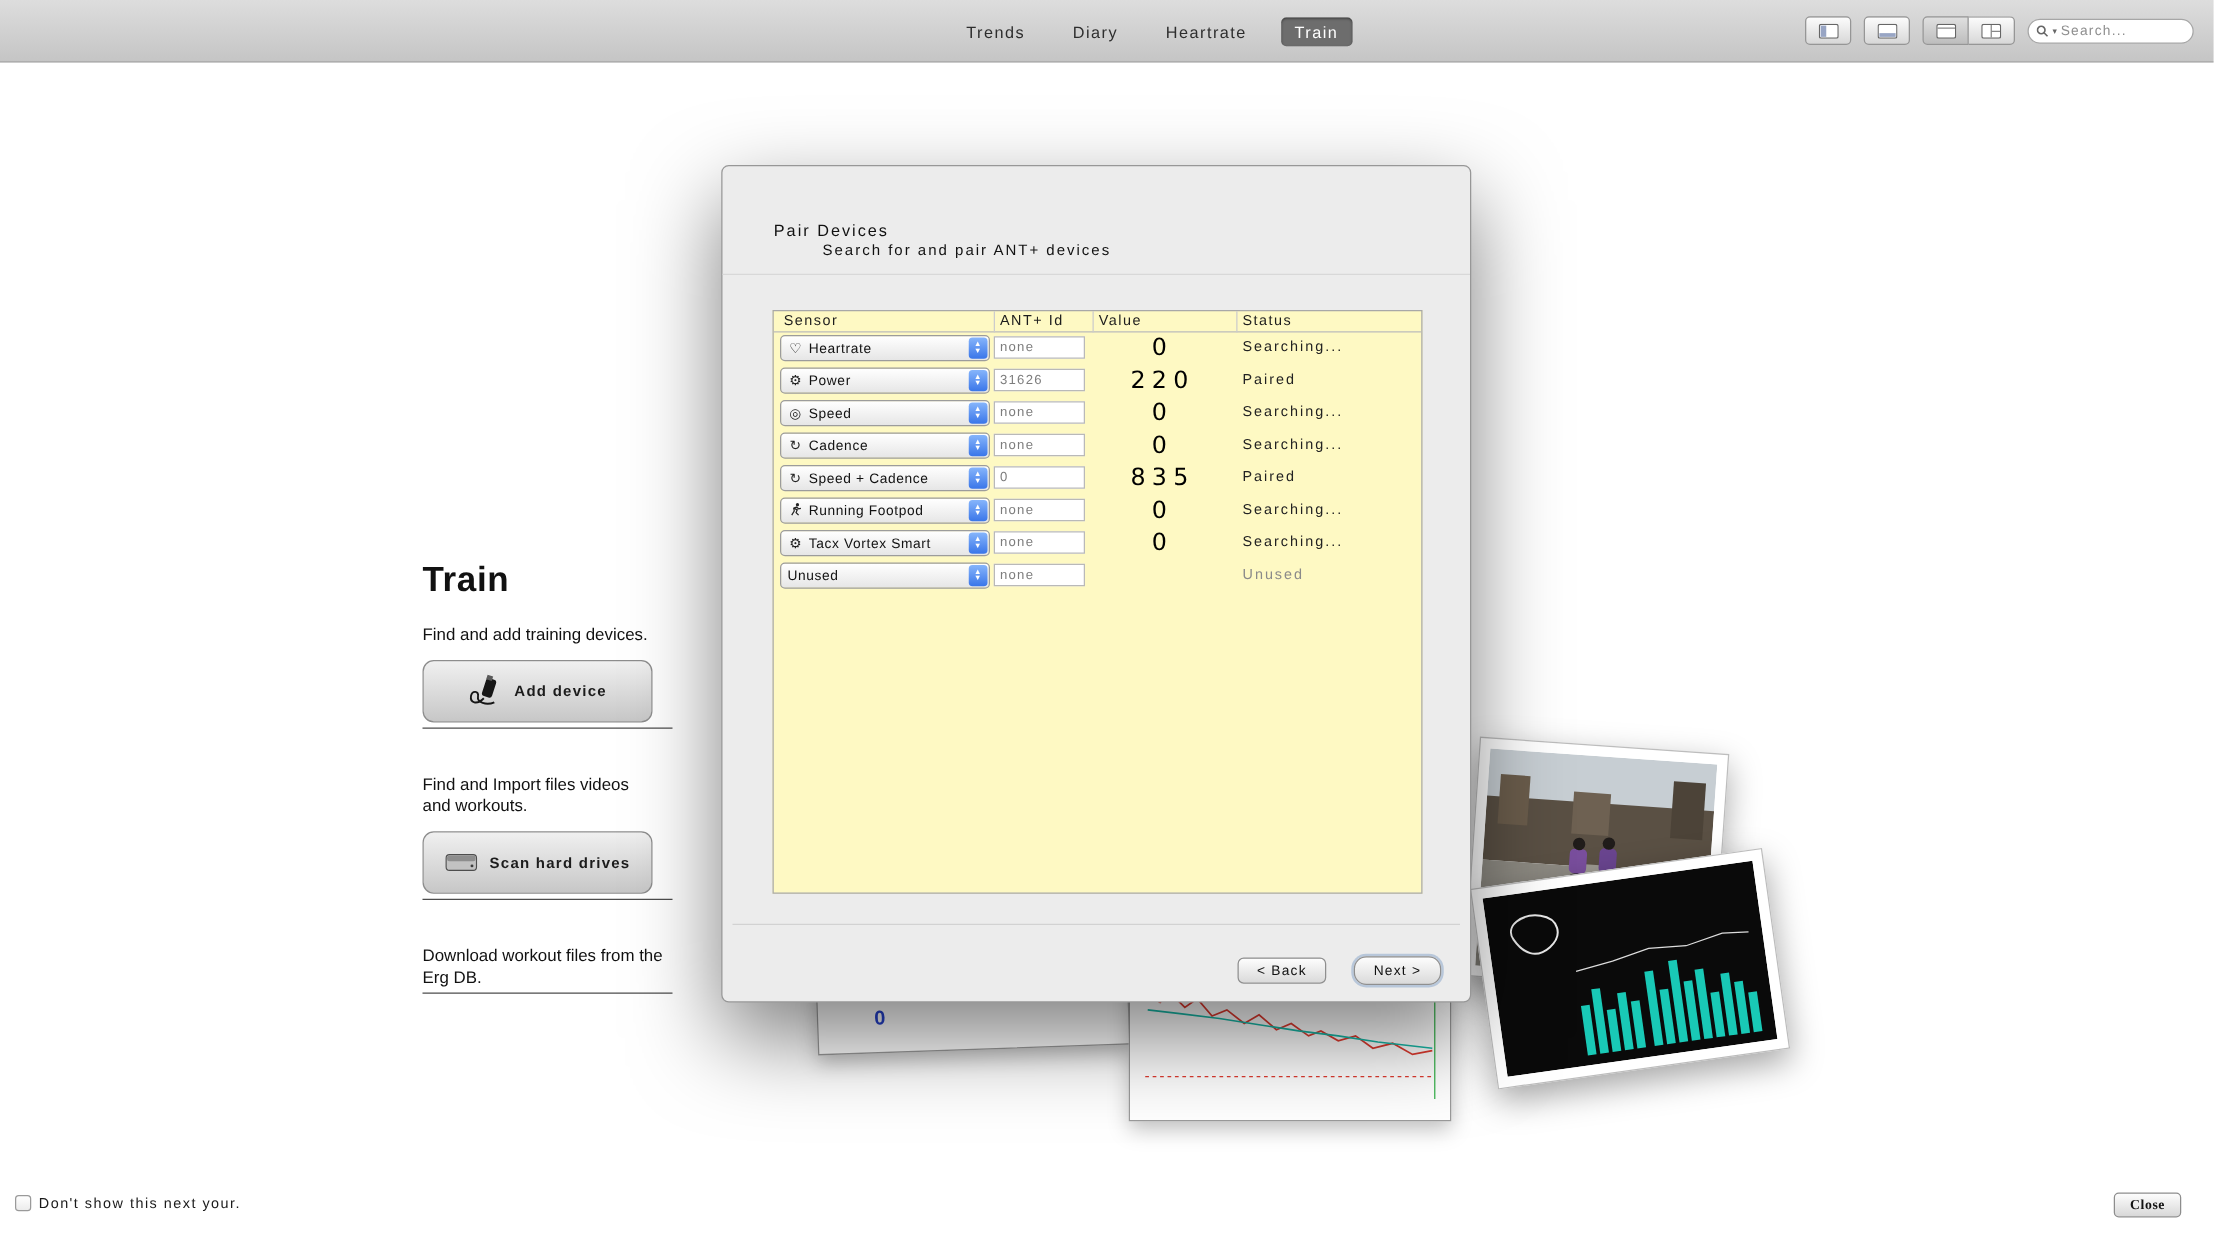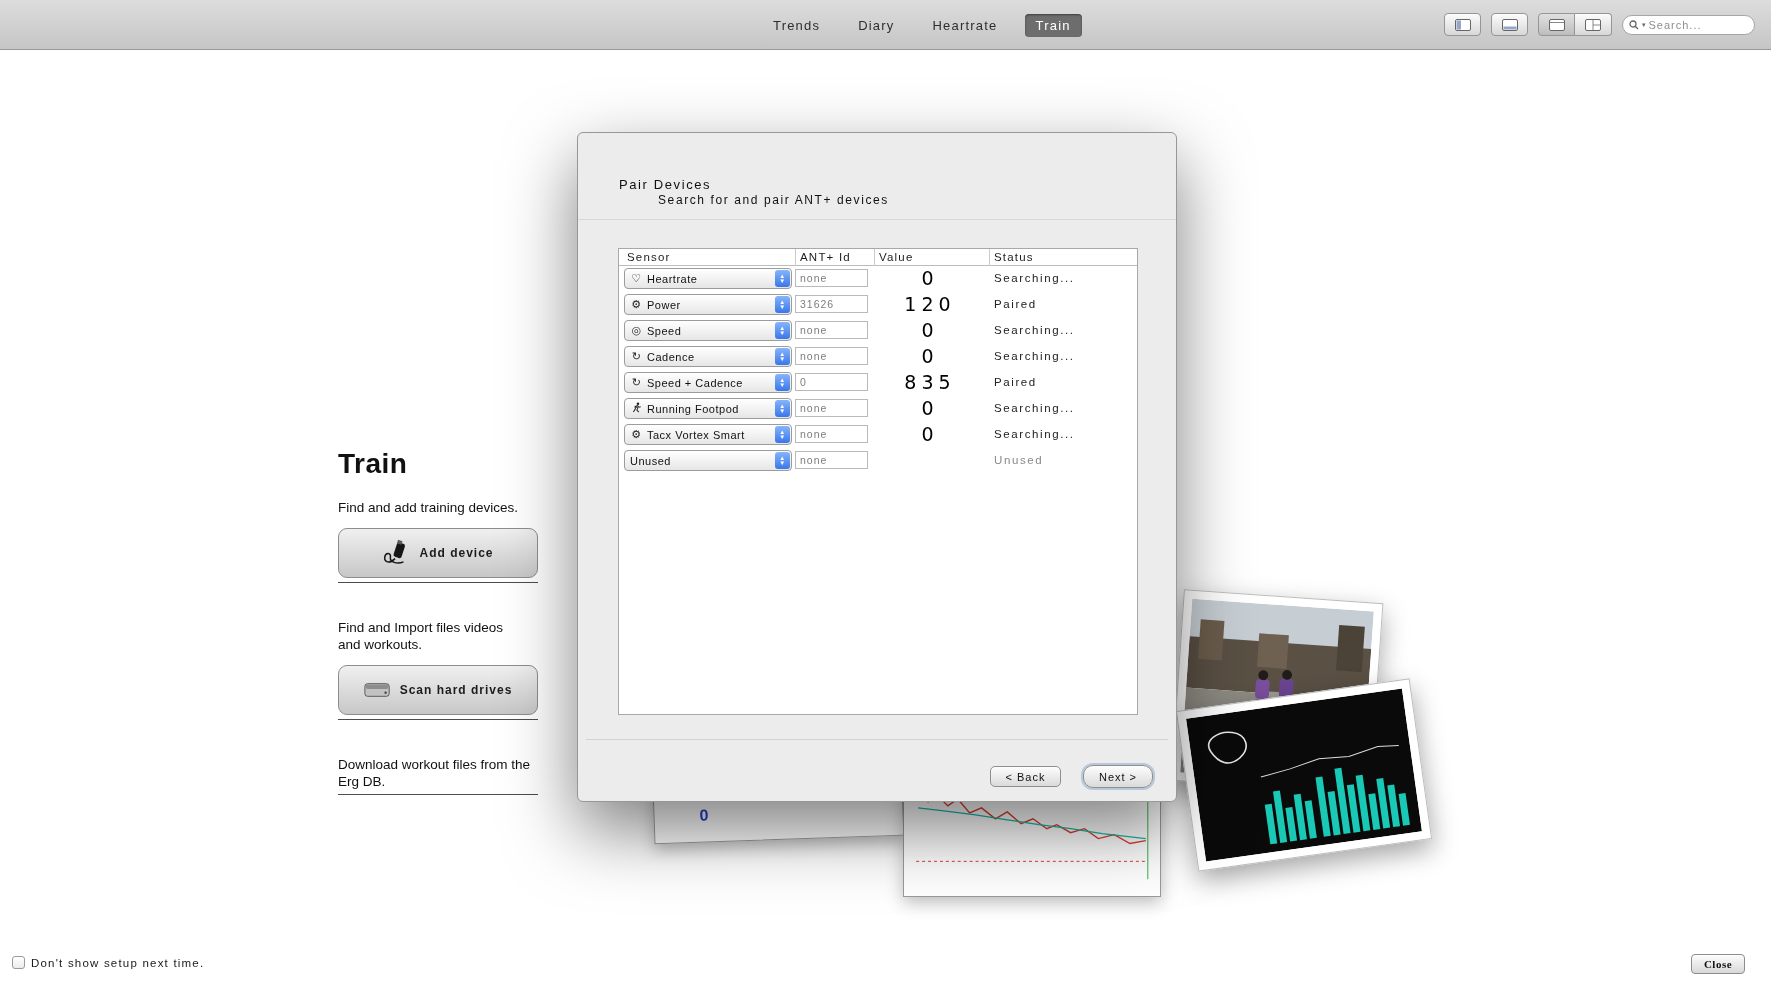--- a/index.html
+++ b/index.html
@@ -47,21 +47,21 @@
   .search input::placeholder { color:#8f8f8f; }
 
   
   .train-panel { position:absolute; left:338px; top:448px; width:210px; z-index:4; }
   .train-title { font-size:28px; font-weight:bold; color:#111; letter-spacing:0.5px; margin-bottom:11px; }
   .train-lead  { font-size:15px; line-height:1.28; white-space:pre-line; color:#111; }
   .train-hint  { font-size:13.5px; line-height:1.25; white-space:pre-line; color:#111; }
   .hint-devices { margin-top:20px; }
   .hint-videos, .hint-erg { margin-top:37px; }
   .panel-btn {
-    margin-top:11px; width:200px; height:50px;
+    margin-top:11px; width:184px; height:50px;
     border:1px solid #8d8d8d; border-radius:9px;
     background:linear-gradient(#f0f0f0,#c7c7c7);
     display:flex; align-items:center; justify-content:center; gap:9px;
     font-size:12px; font-weight:bold; letter-spacing:1px; color:#1c1c1c; font-family:inherit;
   }
   .btn-rule { width:200px; height:1px; background:#4d4d4d; margin-top:4px; }
 
   
   .gauge-panel {
     position:absolute; left:652px; top:700px; width:250px; height:140px;
@@ -98,21 +98,21 @@
   .light.red   { background:#f85b52; border-color:#d5423b; }
   .light.gray  { background:#cfcfcf; border-color:#adadad; }
   .light.green { background:#3bc94c; border-color:#2a9f3a; }
 
   .wizard-heading    { position:absolute; left:41px; top:44px; font-size:13px; letter-spacing:1.6px; color:#111; }
   .wizard-subheading { position:absolute; left:80px; top:60px; font-size:12px; letter-spacing:1.6px; color:#111; }
   .header-divider    { position:absolute; left:0; right:0; top:86px; height:1px; background:#d8d8d8; }
 
   .table {
     position:absolute; left:40px; top:115px; width:520px; height:467px;
-    background:#ffffff; border:1px solid #a8a8a8;padding-left:42px;
+    background:#fef9c3; border:1px solid #a8a8a8;padding-left:42px;
   }
   .thead { position:absolute; top:0; left:0; right:0; height:17px; border-bottom:1px solid #bcbcbc; }
   .th { position:absolute; top:2px; font-size:11.5px; letter-spacing:1.2px; color:#1d1d1d; }
   .th-sensor { left:8px; } .th-ant { left:181px; } .th-value { left:260px; } .th-status { left:375px; }
   .col-sep { position:absolute; top:0; width:1px; height:17px; background:#cccccc; }
   .sep1 { left:176px; } .sep2 { left:255px; } .sep3 { left:370px; }
 
   .trow { position:absolute; left:0; width:520px; height:22px; }
   .combo {
     position:absolute; left:5px; top:0; width:168px; height:21px;
@@ -328,21 +328,21 @@
     <div class="trow" style="top:45px">
       <div class="combo">
         <span class="cicon">⚙</span>
         <span>Power</span>
         <span class="stepper">
             <i>▲</i>
             <i>▼</i>
           </span>
       </div>
       <div class="antfield">31626</div>
-      <div class="val">120</div>
+      <div class="val">220</div>
       <div class="statuscell">Paired</div>
     </div>
 
     <div class="trow" style="top:71px">
       <div class="combo">
         <span class="cicon">◎</span>
         <span>Speed</span>
         <span class="stepper">
             <i>▲</i>
             <i>▼</i>
@@ -429,15 +429,15 @@
     </div>
   </div>
 
   <div class="dlg-divider"></div>
   <button class="wiz-btn back-btn">&lt; Back</button>
   <button class="wiz-btn next-btn">Next &gt;</button>
 </div>
 
 <div class="dont-show">
   <span class="checkbox"></span>
-  <span class="dont-show-label">Don't show setup next time.</span>
+  <span class="dont-show-label">Don't show this next your.</span>
 </div>
 <button class="close-btn">Close</button>
 
 </body></html>

